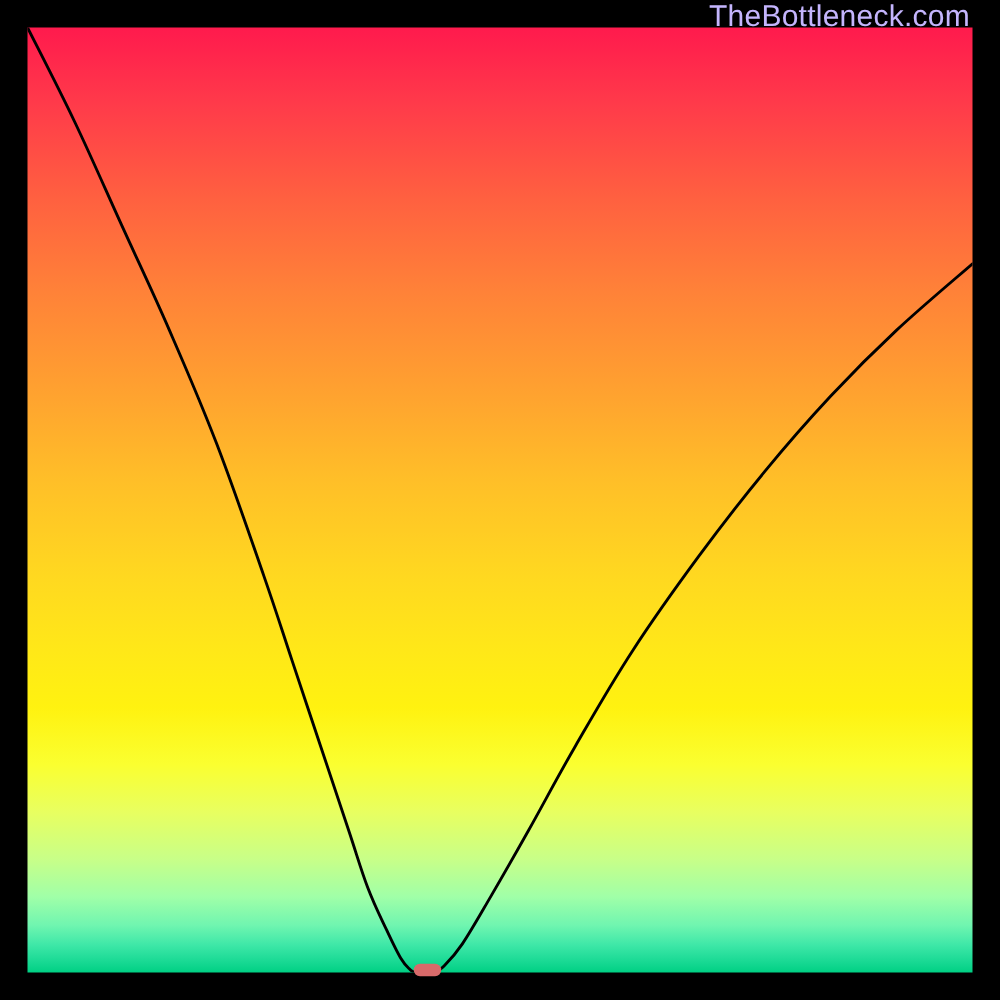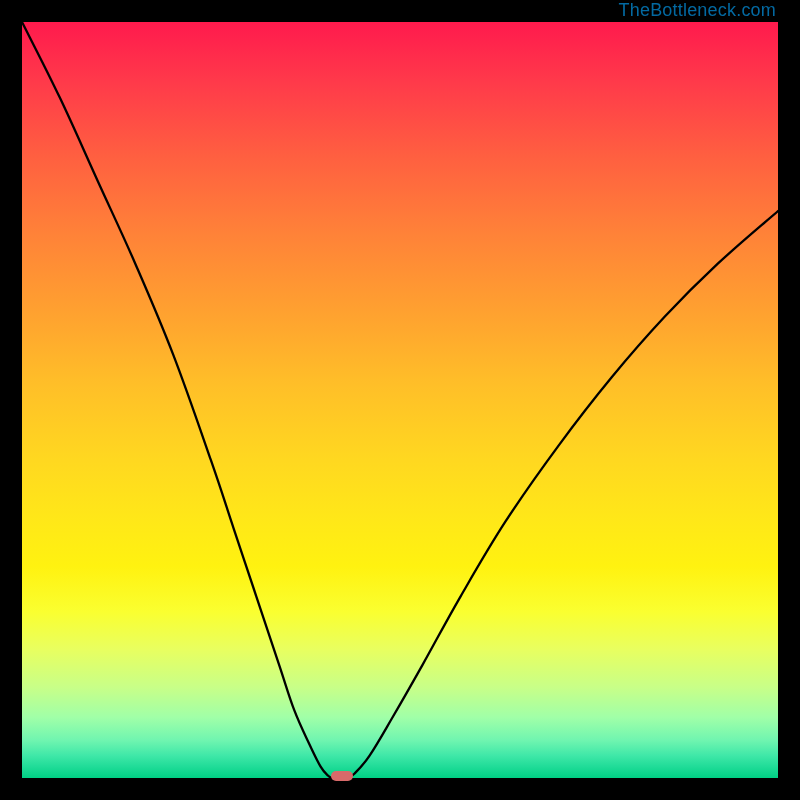--- a/index.html
+++ b/index.html
@@ -33,22 +33,22 @@
       #a0ffa8 92%,
       #70f5b0 95%,
       #40e8a8 97%,
       #20dc98 98.5%,
       #00d084 100%);
   }
   .watermark {
     position: absolute;
     top: 0px;
     right: 24px;
-    color: #0369a1;
-    font-size: 18px;
+    color: #c4b5fd;
+    font-size: 24px;
     font-weight: 500;
     letter-spacing: 0.2px;
     z-index: 5;
     user-select: none;
   }
   svg.curve {
     position: absolute;
     left: 22px;
     top: 22px;
     width: 756px;

